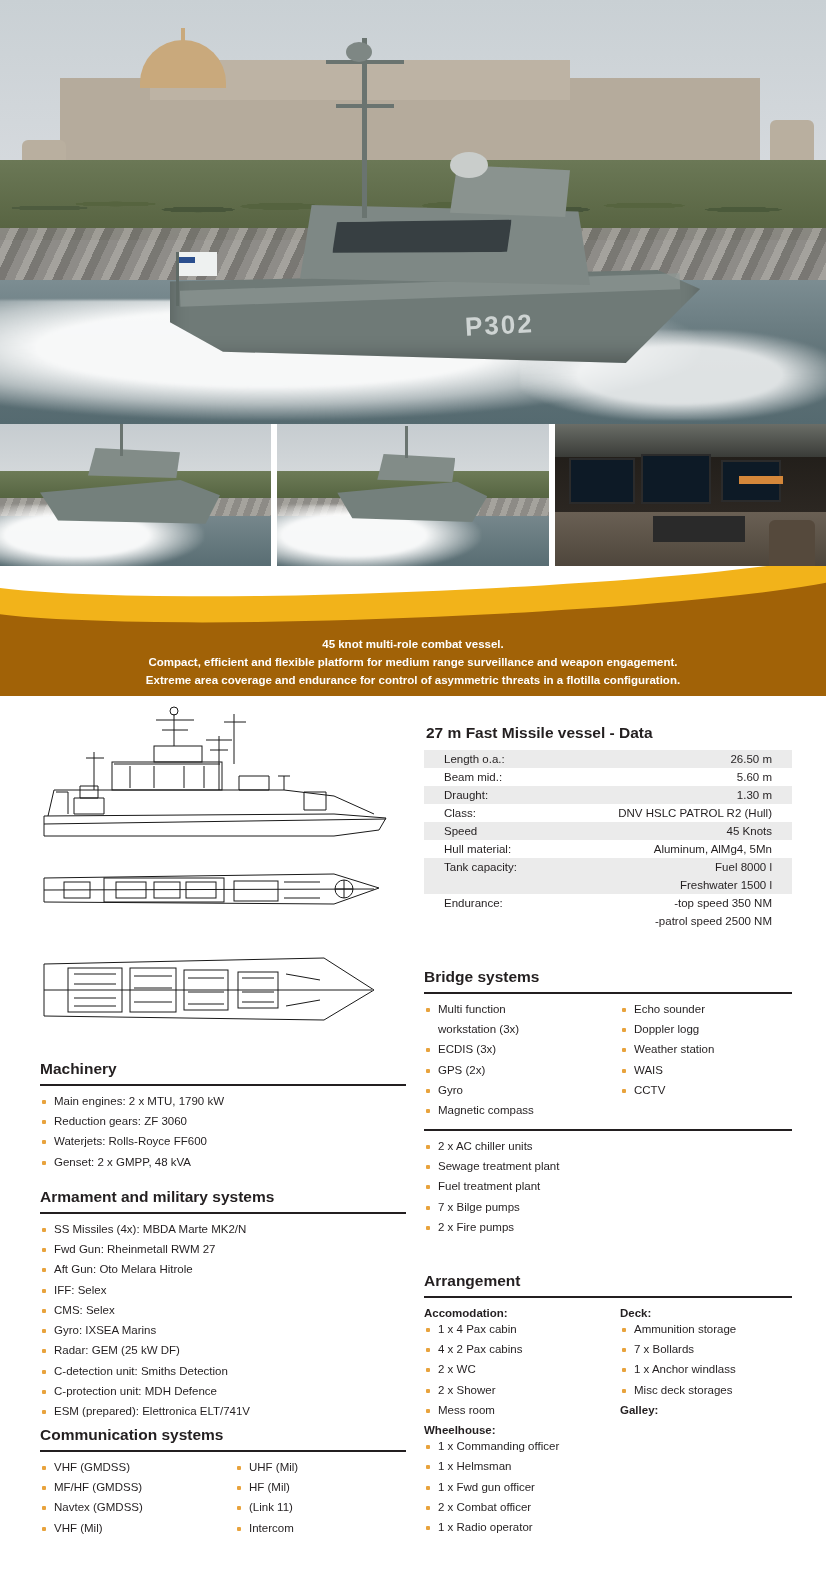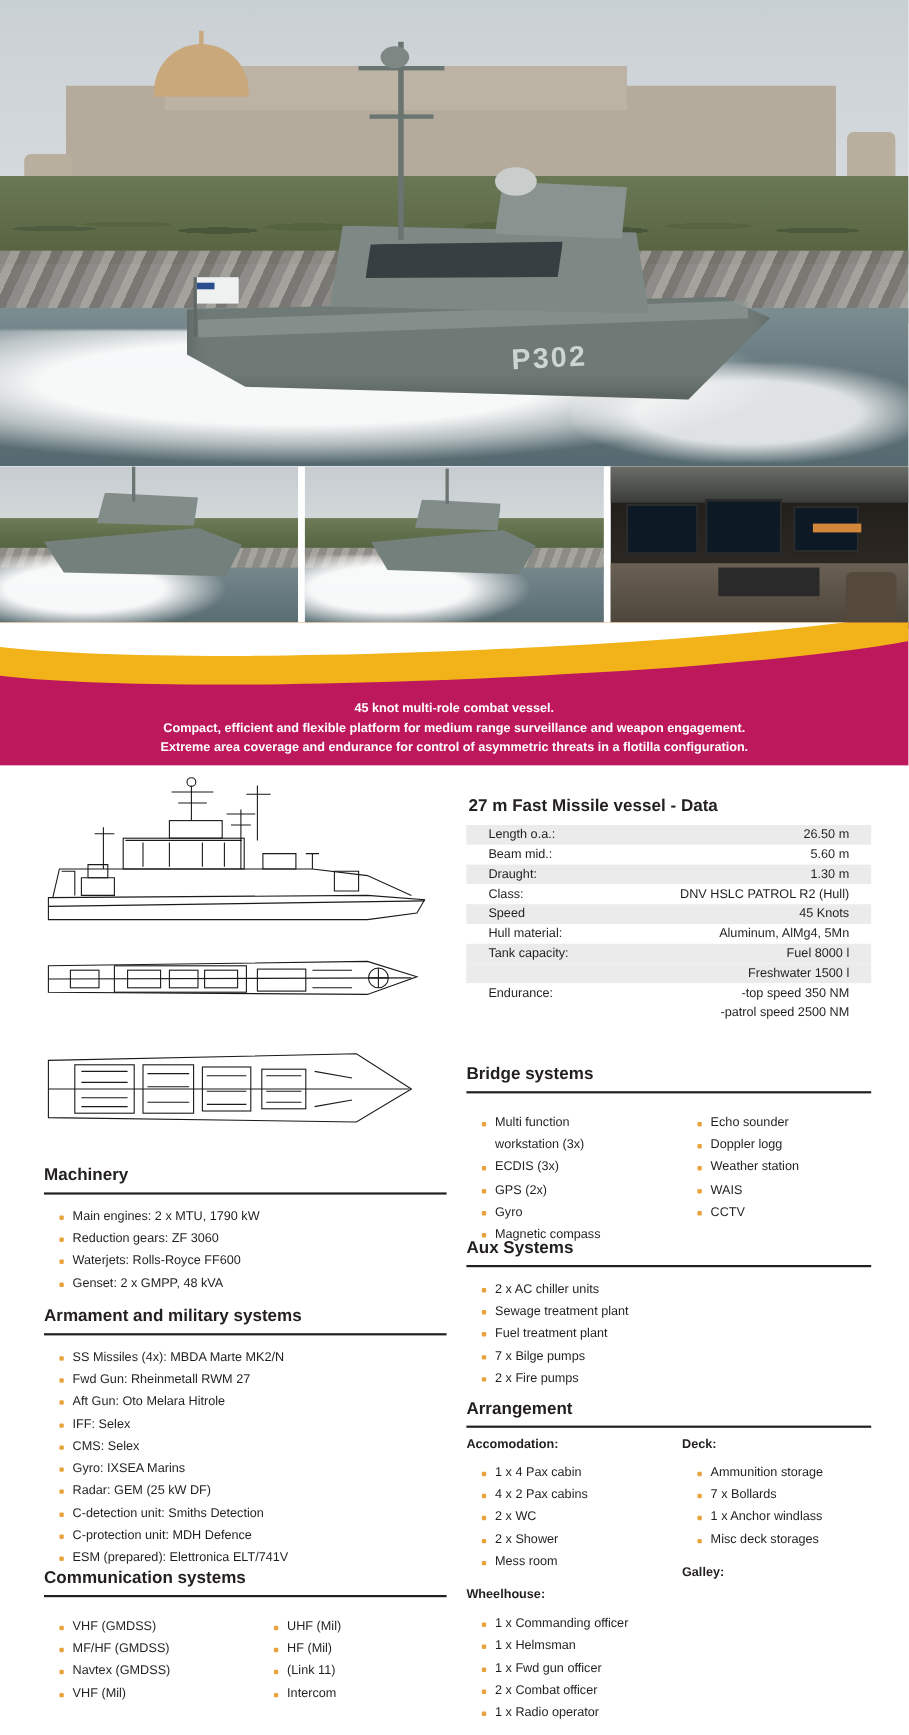--- a/index.html
+++ b/index.html
@@ -152,21 +152,21 @@
   .bi-s2 { left:86px; top:30px; width:70px; height:50px; }
   .bi-s3 { left:166px; top:36px; width:60px; height:42px; }
   .bi-console { position:absolute; left:0; top:88px; width:100%; height:60px; background:linear-gradient(#6a6054,#4b4339); }
   .bi-panel { position:absolute; left:98px; top:92px; width:92px; height:26px; background:#2a2a2a; }
   .bi-orange { position:absolute; left:184px; top:52px; width:44px; height:8px; background:#d4873a; }
   .bi-chair { position:absolute; left:214px; top:96px; width:46px; height:52px; background:#55493c; border-radius:6px; }
 
   
   .banner {
     position:absolute; top:566px; left:0; width:826px; height:130px;
-    background:#be185d; overflow:hidden;
+    background:#a16207; overflow:hidden;
   }
   .swoosh-y {
     position:absolute; left:-40px; top:-18px; width:920px; height:70px;
     background:#f2b31a;
     border-radius: 0 0 60% 40%;
     transform: rotate(-1.6deg);
   }
   .swoosh-w {
     position:absolute; left:-40px; top:-44px; width:920px; height:70px;
     background:#ffffff;
@@ -194,21 +194,21 @@
   .data-title { font-size:15.5px; font-weight:bold; margin:0 0 8px 2px; }
 
   table.spec { width:100%; border-collapse:collapse; font-size:11.5px; }
   table.spec td { padding:3px 20px; }
   table.spec td.val { text-align:right; }
   table.spec tr.alt td { background:#ebebeb; }
   table.spec tr.plain td { background:#ffffff; }
 
   .rule { height:1.6px; background:#231f20; margin:3px 0 7px 0; }
 
-  ul.bl { list-style:none; margin:12px; padding:0; font-size:11.5px; }
+  ul.bl { list-style:none; margin:0; padding:0; font-size:11.5px; }
   ul.bl li { position:relative; padding:0 0 2.5px 14px; line-height:1.55; }
   ul.bl li:before {
     content:""; position:absolute; left:2px; top:7px; width:4px; height:4px;
     background:#e8a33d; border-radius:1px;
   }
   ul.bl li.nobullet:before { display:none; }
   .subhead { font-weight:bold; font-size:11.5px; margin:2px 0 2px 0; }
 
   .two-col { display:flex; gap:24px; }
   .two-col > div { flex:1; }
@@ -421,21 +421,20 @@
           <li>Doppler logg</li>
           <li>Weather station</li>
           <li>WAIS</li>
           <li>CCTV</li>
         </ul>
       </div>
     </div>
   </div>
 
   <div class="aux">
-    <h2 class="sec">Aux Systems</h2>
     <div class="rule"></div>
     <ul class="bl">
       <li>2 x AC chiller units</li>
       <li>Sewage treatment plant</li>
       <li>Fuel treatment plant</li>
       <li>7 x Bilge pumps</li>
       <li>2 x Fire pumps</li>
     </ul>
   </div>
 

